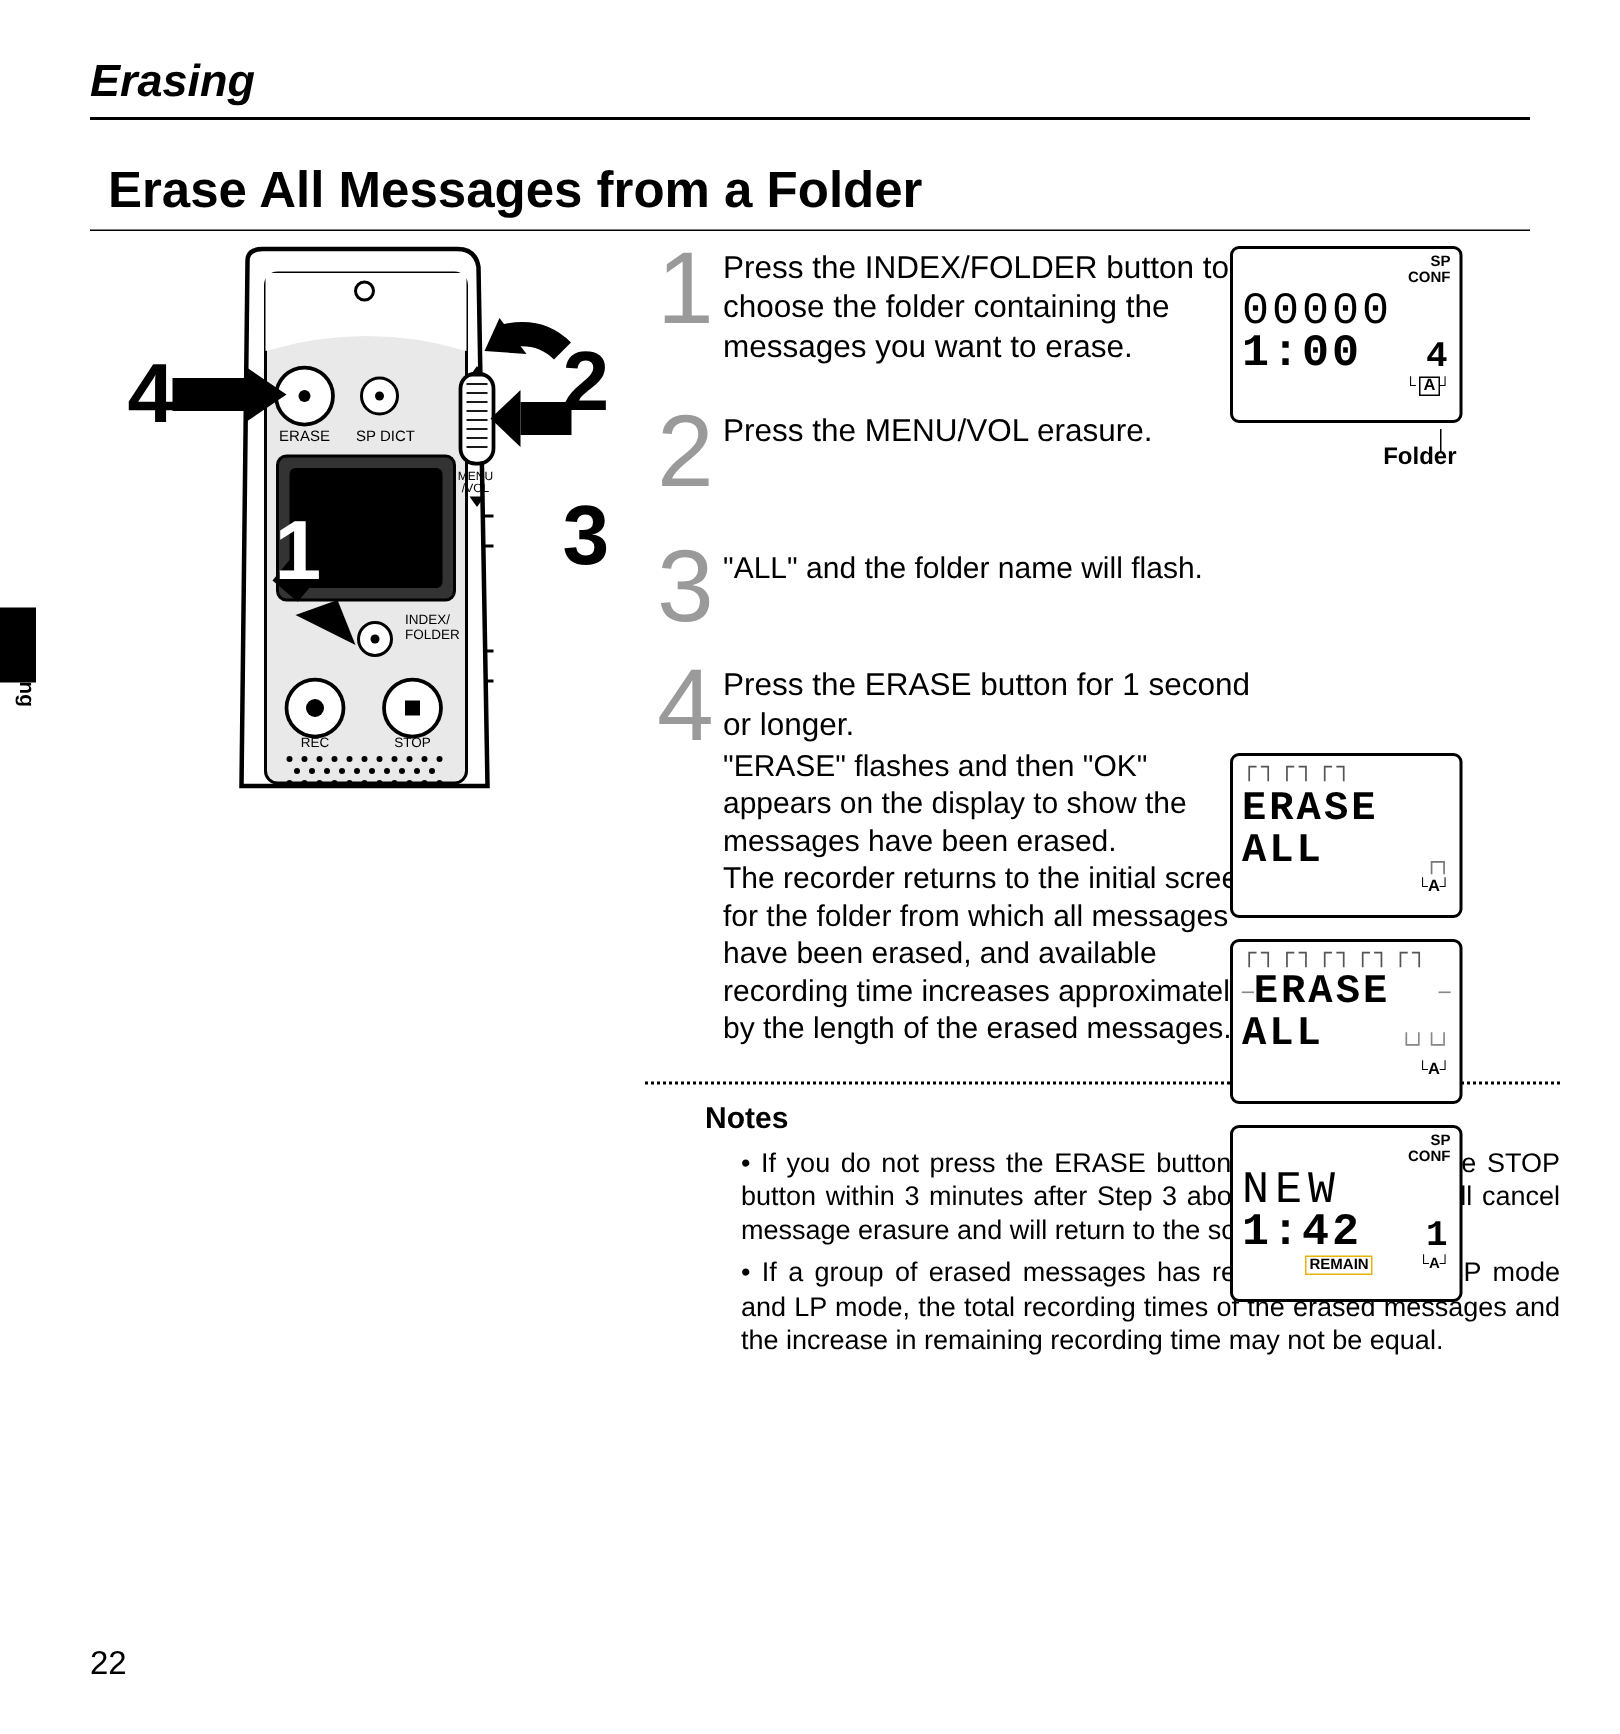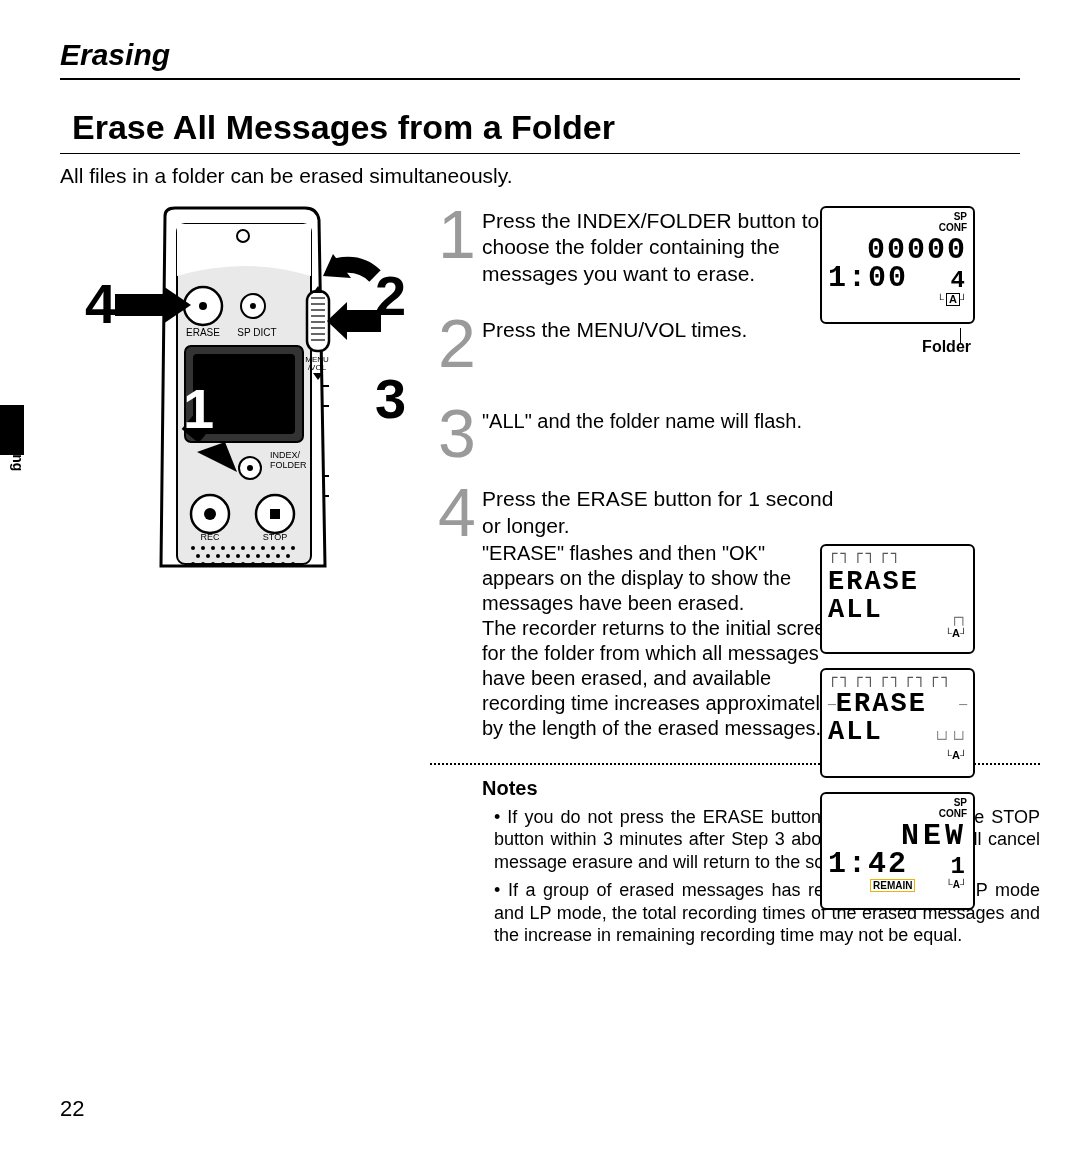--- a/index.html
+++ b/index.html
@@ -182,23 +182,23 @@
   }
   .lcd .tiny {
     font-size: 10px;
     font-weight: bold;
     text-align: right;
     line-height: 1.05;
   }
   .lcd .seg-big {
     font-family: "Courier New", monospace;
     font-size: 30px;
-    font-weight: bold;
+    font-weight: normal;
     letter-spacing: 2px;
-    text-align: right;
+    text-align: left;
     line-height: 1;
     margin-top: 2px;
   }
   .lcd .seg-line2 {
     font-family: "Courier New", monospace;
     font-size: 30px;
     font-weight: bold;
     letter-spacing: 2px;
     line-height: 1;
     margin-top: -2px;
@@ -279,21 +279,20 @@
 </head>
 <body>
 
 <div class="page">
 
   <h2 class="section-head">Erasing</h2>
   <hr class="section-rule">
 
   <h1 class="title">Erase All Messages from a Folder</h1>
   <hr class="title-rule">
-  <p class="intro">All files in a folder can be erased simultaneously.</p>
 
   <div class="side-tab-block"></div>
   <div class="side-tab-label">Erasing</div>
 
   <div class="content">
 
     <div class="device-wrap">
       <svg width="340" height="380" viewBox="0 0 340 380">
 
         <path d="M90 10 Q90 2 100 2 L230 2 Q242 2 244 14 L250 360 L86 360 Z" fill="#fff" stroke="#000" stroke-width="3"></path>
@@ -415,21 +414,21 @@
       <div class="step">
         <div class="step-num">1</div>
         <div class="step-body">
           <div class="step-title">Press the INDEX/FOLDER button to choose the folder containing the messages you want to erase.</div>
         </div>
       </div>
 
       <div class="step" style="margin-top:28px;">
         <div class="step-num">2</div>
         <div class="step-body">
-          <div class="step-title">Press the MENU/VOL times.</div>
+          <div class="step-title">Press the MENU/VOL erasure.</div>
         </div>
       </div>
 
       <div class="step" style="margin-top:32px;">
         <div class="step-num">3</div>
         <div class="step-body">
           <div class="step-desc">"ALL" and the folder name will flash.</div>
         </div>
       </div>
 
@@ -437,21 +436,21 @@
         <div class="step-num">4</div>
         <div class="step-body">
           <div class="step-title">Press the ERASE button for 1 second or longer.</div>
           <div class="step-desc" style="white-space:pre-line;">"ERASE" flashes and then "OK" appears on the display to show the messages have been erased.
 The recorder returns to the initial screen for the folder from which all messages have been erased, and available recording time increases approximately by the length of the erased messages.</div>
         </div>
       </div>
 
       <hr class="dot-rule">
 
-      <div class="notes-head" style="margin-left:52px;">Notes</div>
+      <div class="notes-head" style="margin-left:40px;">Notes</div>
       <div class="notes" style="margin-left:52px; width:558px;">
         <ul>
           <li>If you do not press the ERASE button, or if you press the STOP button within 3 minutes after Step 3 above, the recorder will cancel message erasure and will return to the screen in Step 1.</li>
           <li>If a group of erased messages has recordings in both SP mode and LP mode,  the total recording times of the erased messages and the increase in remaining recording time may not be equal.</li>
         </ul>
       </div>
     </div>
 
     <div class="lcds">
 

